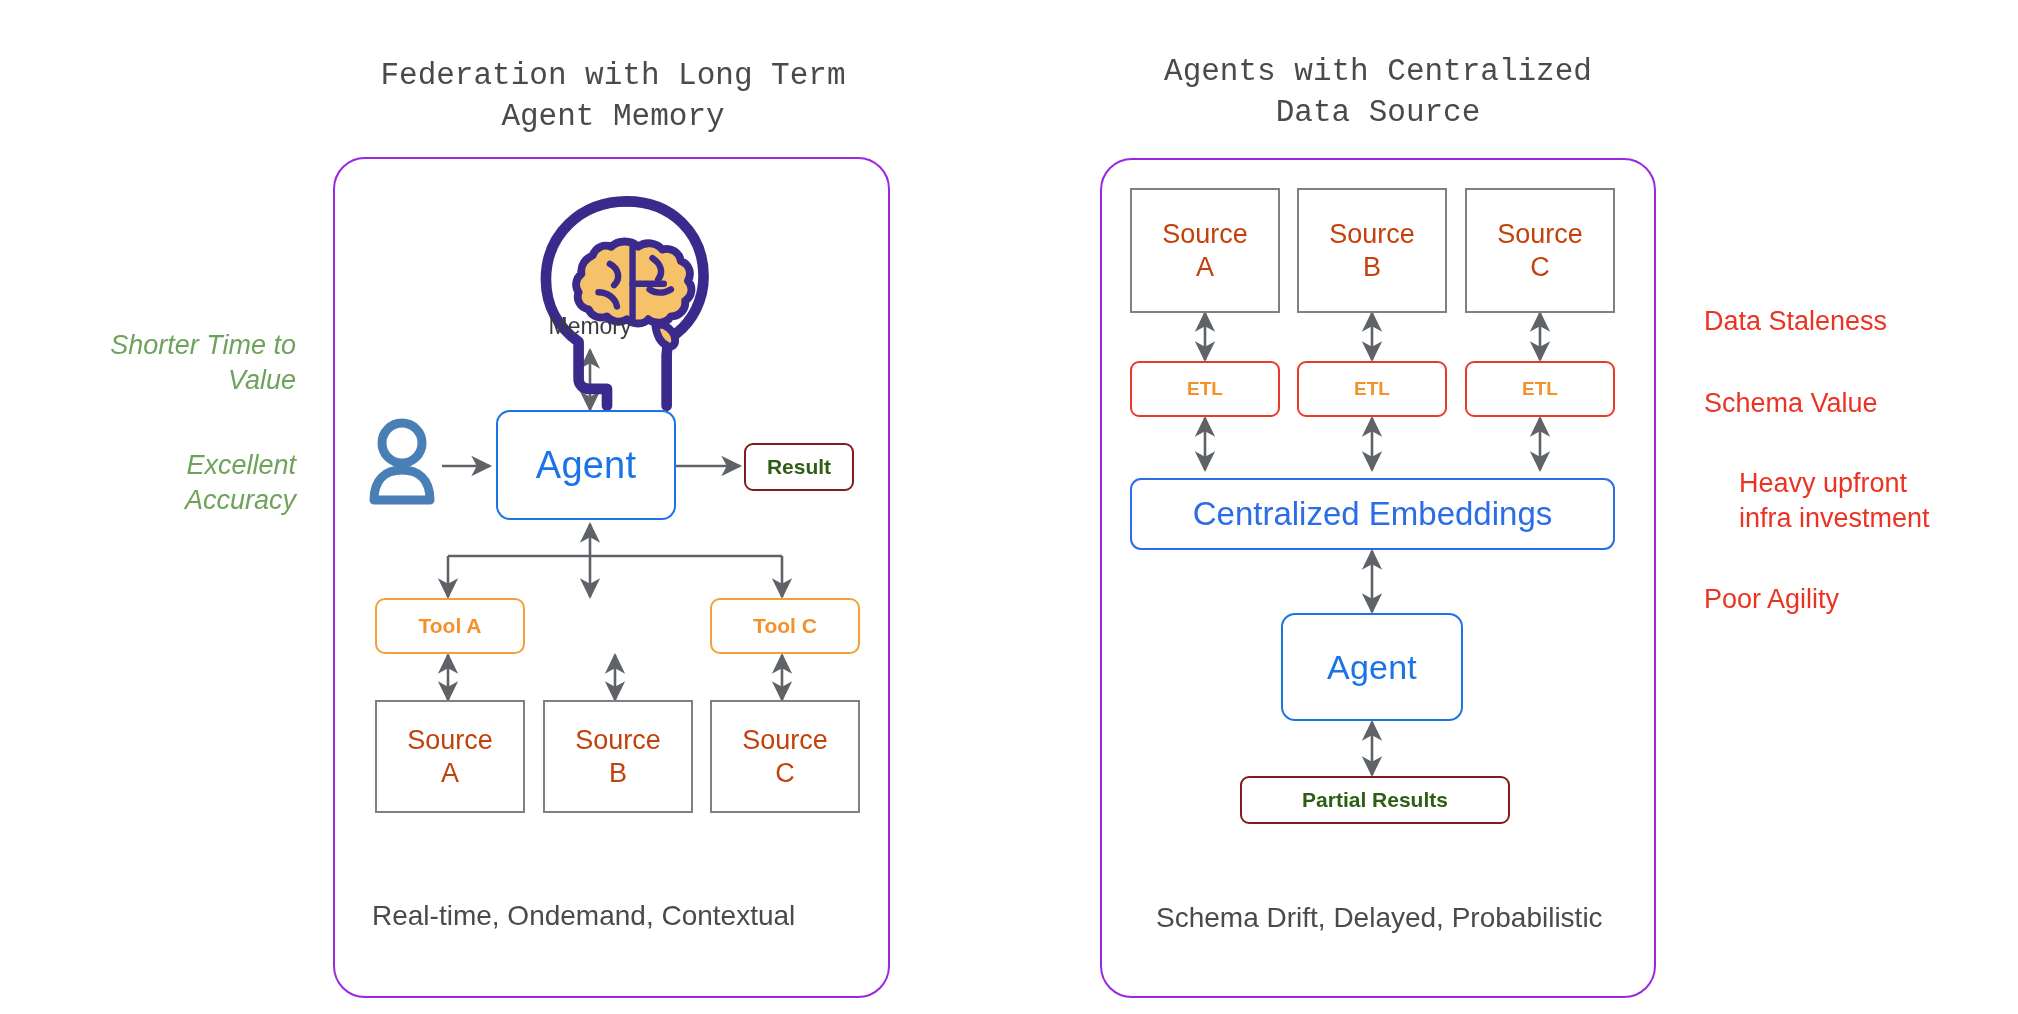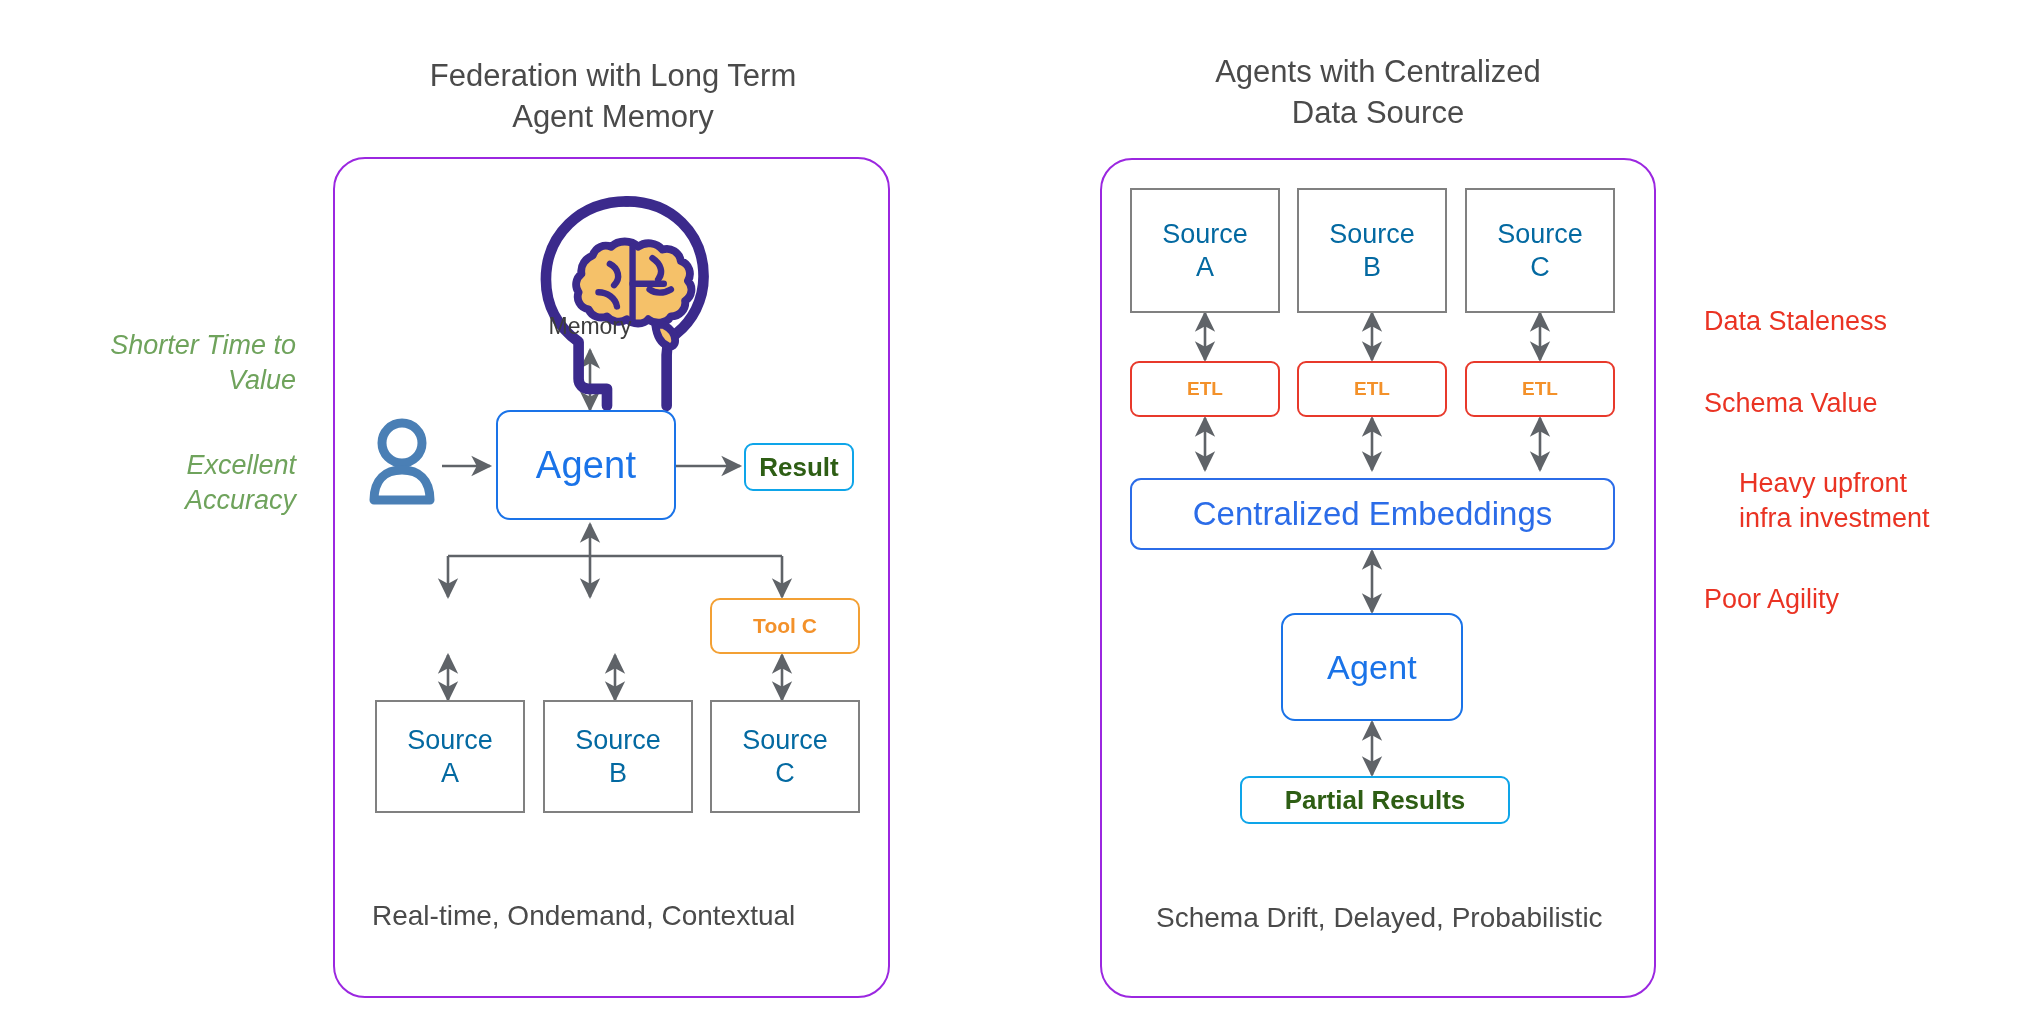--- a/index.html
+++ b/index.html
@@ -3,58 +3,58 @@
 <meta charset="utf-8">
 <style>
   html,body{margin:0;padding:0;background:#ffffff;}
   body{width:2018px;height:1014px;position:relative;overflow:hidden;
        font-family:"Liberation Sans",sans-serif;}
   .stage{position:absolute;left:0;top:0;width:2018px;height:1014px;}
 
   
   .panel-title{
     position:absolute;text-align:center;color:#4a4a4a;
-    font-size:31px;line-height:41px;font-family:Liberation Sans, sans-serif;
+    font-size:31px;line-height:41px;font-family:Liberation Mono, monospace;
     white-space:pre-line;font-weight:400;
   }
 
   
   .panel{
     position:absolute;border:2.5px solid #9B27E0;border-radius:32px;
     background:transparent;box-sizing:border-box;
   }
 
   
   .box{
     position:absolute;box-sizing:border-box;display:flex;
     align-items:center;justify-content:center;text-align:center;
     background:#ffffff;
   }
   .box-source{
-    border:2px solid #808080;border-radius:0;color:#0369a1;
+    border:2px solid #808080;border-radius:0;color:#c2410c;
     font-size:27px;line-height:33px;font-family:"Liberation Sans",sans-serif;
     white-space:pre-line;
   }
   .box-agent{
     border:2.5px solid #1A73E8;border-radius:14px;color:#1A73E8;
     font-size:38px;font-family:"Liberation Sans",sans-serif;font-weight:400;
     letter-spacing:0.2px;
   }
   .box-agent-sm{font-size:34px;}
   .box-tool{
     border:2px solid #F3A034;border-radius:10px;color:#F3912A;
     font-size:21px;font-weight:bold;font-family:"Liberation Sans",sans-serif;
   }
   .box-etl{
     border:2.5px solid #E8392B;border-radius:9px;color:#F3912A;
     font-size:19px;font-weight:bold;font-family:"Liberation Sans",sans-serif;
   }
   .box-result{
-    border:2px solid #0ea5e9;border-radius:9px;color:#2E5E14;
-    font-size:26px;font-weight:bold;font-family:"Liberation Sans",sans-serif;
+    border:2px solid #7f1d1d;border-radius:9px;color:#2E5E14;
+    font-size:21px;font-weight:bold;font-family:"Liberation Sans",sans-serif;
   }
   .box-embed{
     border:2.5px solid #2B6CE8;border-radius:11px;color:#2B6CE8;
     font-size:33px;font-family:"Liberation Sans",sans-serif;font-weight:400;
   }
 
   
   .caption{
     position:absolute;color:#4a4a4a;font-size:28px;
     font-family:"Liberation Sans",sans-serif;white-space:nowrap;
@@ -160,20 +160,21 @@
 Agent Memory</div>
 
   <div class="panel" style="left:333px;top:157px;width:557px;height:841px;"></div>
 
   <div class="memory-label" style="left:510px;top:313px;width:160px;">Memory</div>
 
   <div class="box box-agent" style="left:496px;top:410px;width:180px;height:110px;">Agent</div>
 
   <div class="box box-result" style="left:744px;top:443px;width:110px;height:48px;">Result</div>
 
+  <div class="box box-tool" style="left:375px;top:598px;width:150px;height:56px;">Tool A</div>
   <div class="box box-tool" style="left:710px;top:598px;width:150px;height:56px;">Tool C</div>
 
   <div class="box box-source" style="left:375px;top:700px;width:150px;height:113px;">Source
 A</div>
   <div class="box box-source" style="left:543px;top:700px;width:150px;height:113px;">Source
 B</div>
   <div class="box box-source" style="left:710px;top:700px;width:150px;height:113px;">Source
 C</div>
 
   <div class="caption" style="left:372px;top:900px;">Real-time, Ondemand, Contextual</div>

